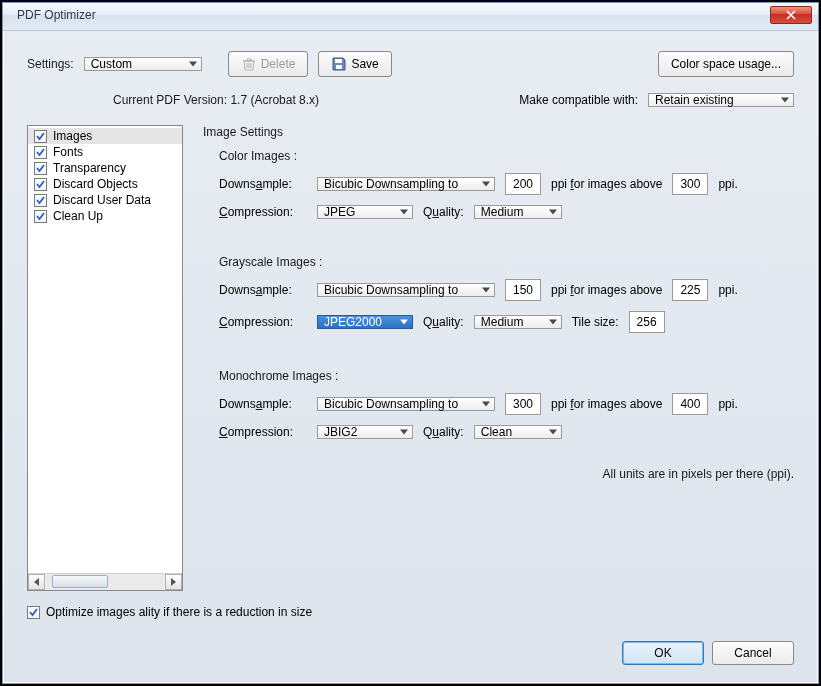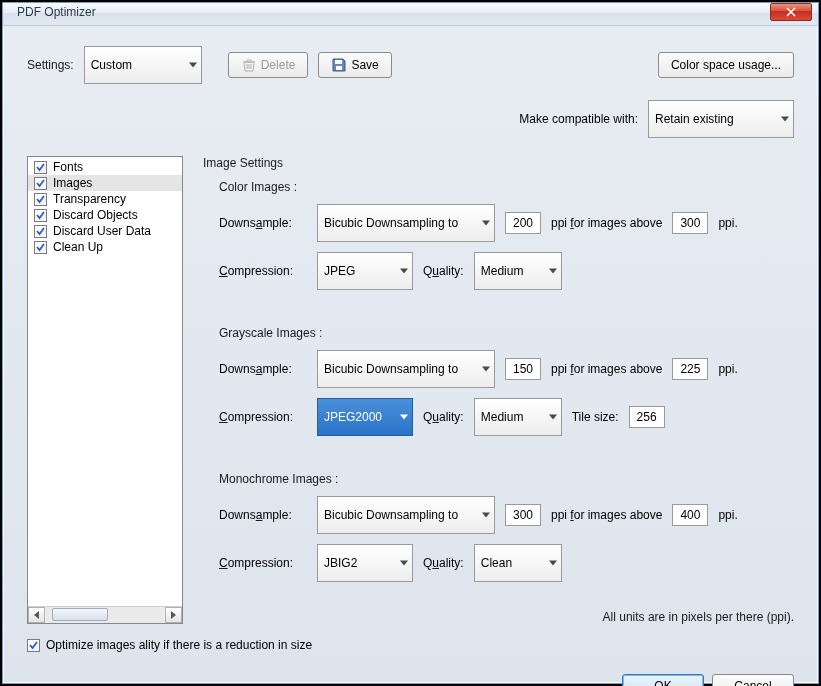--- a/index.html
+++ b/index.html
@@ -6,21 +6,21 @@
 body { font-family: "Segoe UI", Tahoma, sans-serif; font-size: 12px; background: #000; }
 .outer-frame { width: 821px; height: 686px; background: #000; padding: 2px; }
 .window { width: 817px; height: 682px; background: linear-gradient(to bottom, #e8edf3 0%, #dde4ec 100%); border: 1px solid #7a9ac4; box-shadow: inset 0 0 0 1px #fff; display: flex; flex-direction: column; }
 .titlebar { height: 28px; background: linear-gradient(to bottom, #f7fafd 0%, #e6edf5 45%, #d8e2ee 46%, #e2e9f2 100%); display: flex; align-items: center; padding: 0 6px 4px 14px; border-bottom: 1px solid #b9c8db; }
 .titlebar-text { color: #2b3a4a; flex: 1; }
 .close-btn { width: 42px; height: 18px; background: linear-gradient(to bottom, #e9967a 0%, #dc4c3c 45%, #c62e24 46%, #d94b3a 100%); border: 1px solid #8a2b20; border-radius: 2px; display: flex; align-items: center; justify-content: center; color: #fff; cursor: pointer; }
 .close-btn svg { width: 10px; height: 10px; }
 .content { flex: 1; padding: 20px 24px 18px 24px; display: flex; flex-direction: column; }
 .top-row { display: flex; align-items: center; gap: 10px; margin-bottom: 16px; }
 .label { color: #1a1a1a; }
-.dropdown { position: relative; display: inline-flex; align-items: center; background: linear-gradient(to bottom, #fff, #ededed); border: 1px solid #9a9a9a; height: 38px; padding: 0 22px 0 6px; cursor: pointer; text-align: center; }
+.dropdown { position: relative; display: inline-flex; align-items: center; background: linear-gradient(to bottom, #fff, #ededed); border: 1px solid #9a9a9a; height: 14px; padding: 0 22px 0 6px; cursor: pointer; text-align: center; }
 .dropdown .arrow { position: absolute; right: 4px; top: 50%; transform: translateY(-50%); }
 .arrow { width: 0; height: 0; border-left: 4px solid transparent; border-right: 4px solid transparent; border-top: 5px solid #4a4a4a; }
 .btn { display: inline-flex; align-items: center; gap: 4px; height: 26px; padding: 0 12px; background: linear-gradient(to bottom, #fbfbfb 0%, #ebebeb 100%); border: 1px solid #8b8b8b; border-radius: 3px; cursor: pointer; }
 .btn.disabled { color: #9a9a9a; cursor: default; }
 .btn.disabled svg { opacity: 0.45; }
 .spacer { flex: 1; }
 .version-row { display: flex; align-items: center; margin-bottom: 18px; padding-left: 86px; }
 .version-row .left { color: #1a1a1a; }
 .version-row .right { margin-left: auto; display: flex; align-items: center; gap: 10px; }
 .main-row { display: flex; gap: 20px; flex: 1; }
@@ -92,47 +92,48 @@
             </svg>
         <span>Save</span>
       </div>
       <div class="spacer"></div>
       <div class="btn">
         <span>Color space usage...</span>
       </div>
     </div>
 
     <div class="version-row">
+      <span class="left">Current PDF Version: 1.7 (Acrobat 8.x)</span>
       <div class="right">
         <span>Make compatible with:</span>
         <div class="dropdown" style="width:146px">
           <span>Retain existing</span>
           <span class="arrow"></span>
         </div>
       </div>
     </div>
 
     <div class="main-row">
       <div class="sidebar">
         <div class="sidebar-list">
+          <div class="sidebar-item selected">
+            <span class="chk">
+                  <svg viewBox="0 0 11 11">
+                    <path d="M2 5 L4.5 8 L9 2" stroke="#2a5fc4" stroke-width="1.8" fill="none"></path>
+                  </svg>
+                </span>
+            <span>Images</span>
+          </div>
           <div class="sidebar-item">
             <span class="chk">
                   <svg viewBox="0 0 11 11">
                     <path d="M2 5 L4.5 8 L9 2" stroke="#2a5fc4" stroke-width="1.8" fill="none"></path>
                   </svg>
                 </span>
             <span>Fonts</span>
-          </div>
-          <div class="sidebar-item selected">
-            <span class="chk">
-                  <svg viewBox="0 0 11 11">
-                    <path d="M2 5 L4.5 8 L9 2" stroke="#2a5fc4" stroke-width="1.8" fill="none"></path>
-                  </svg>
-                </span>
-            <span>Images</span>
           </div>
           <div class="sidebar-item">
             <span class="chk">
                   <svg viewBox="0 0 11 11">
                     <path d="M2 5 L4.5 8 L9 2" stroke="#2a5fc4" stroke-width="1.8" fill="none"></path>
                   </svg>
                 </span>
             <span>Transparency</span>
           </div>
           <div class="sidebar-item">

